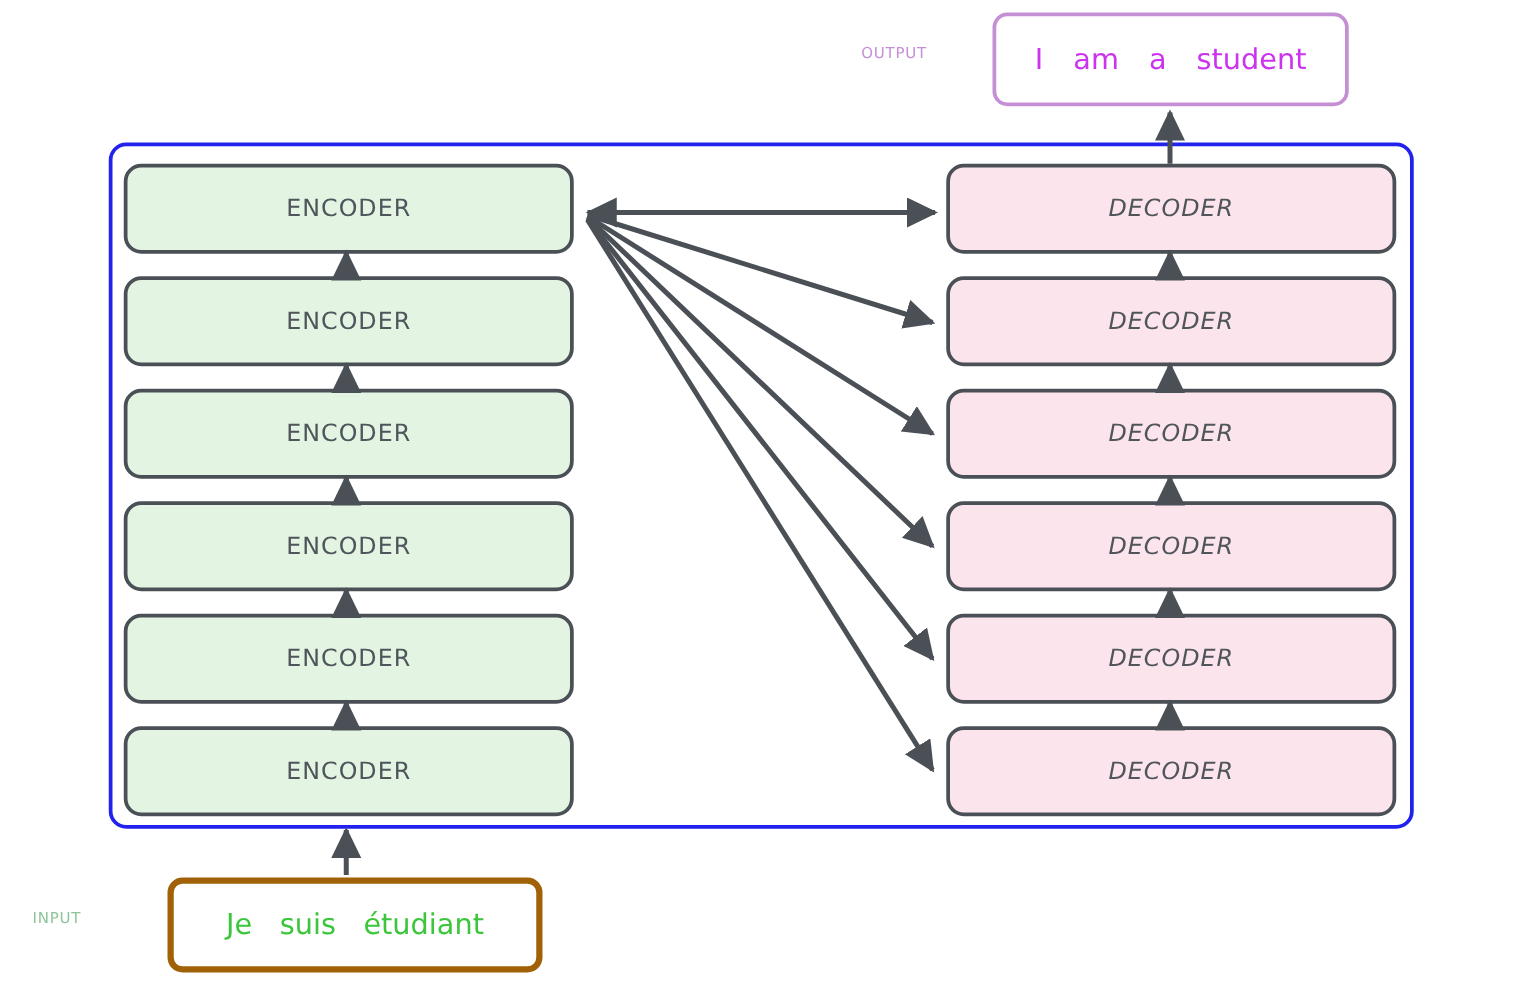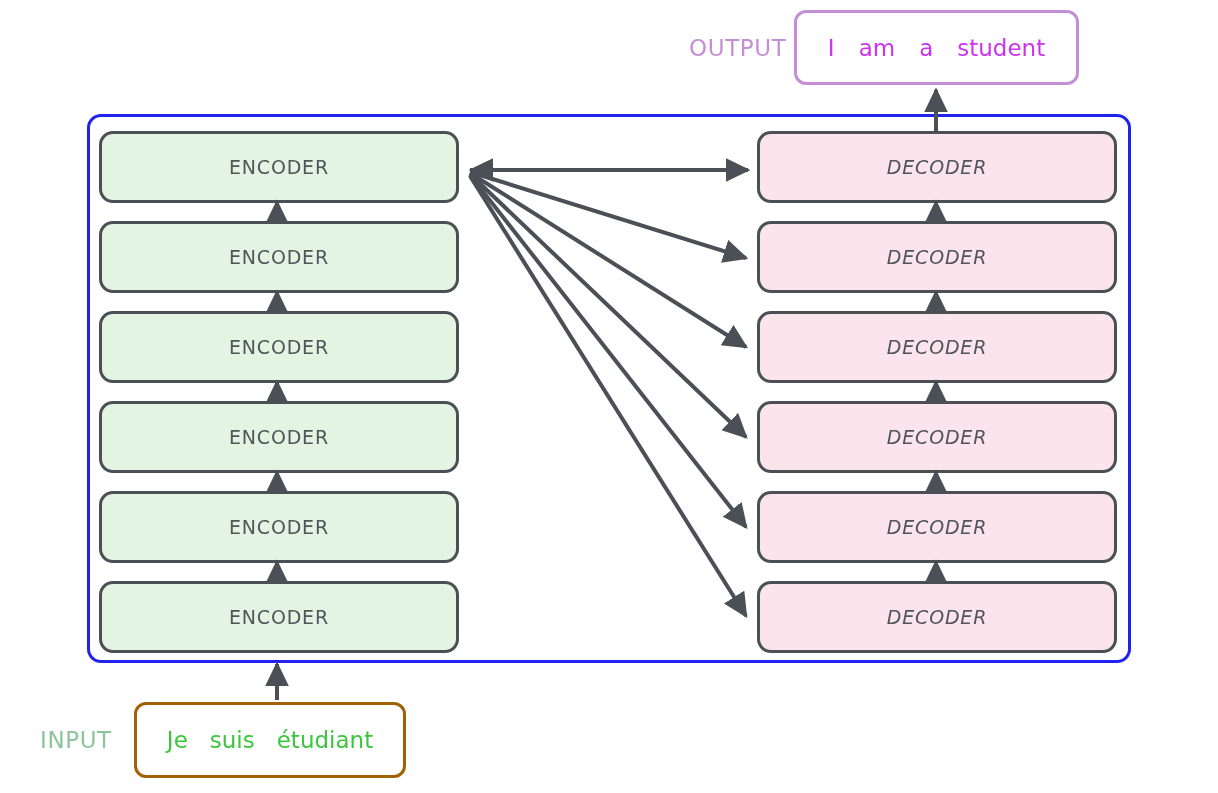--- a/index.html
+++ b/index.html
@@ -14,32 +14,32 @@
     position: relative;
     width: 1218px;
     height: 793px;
     overflow: hidden;
     background: #ffffff;
   }
 
   
   .io-label {
     position: absolute;
-    font-size: 23px;
+    font-size: 12px;
     letter-spacing: 0.6px;
     font-weight: 400;
     white-space: nowrap;
   }
   #output-label {
     left: 689px;
     top: 35px;
     color: #c58fd6;
   }
   #input-label {
-    left: 40px;
+    left: 26px;
     top: 727px;
     color: #8ec49a;
   }
   .io-box {
     position: absolute;
     box-sizing: border-box;
     border-radius: 12px;
     background: #ffffff;
     display: flex;
     align-items: center;
@@ -48,23 +48,23 @@
   #output-box {
     left: 794px;
     top: 10px;
     width: 285px;
     height: 75px;
     border: 3px solid #c58fd6;
   }
   #input-box {
     left: 134px;
     top: 702px;
-    width: 272px;
+    width: 300px;
     height: 76px;
-    border: 3px solid #a16207;
+    border: 5px solid #a16207;
   }
   .io-tokens {
     display: flex;
     align-items: center;
     gap: 22px;
     font-size: 23px;
   }
   #output-box .io-tokens { color: #cc33ee; gap: 24px; }
   #input-box .io-tokens { color: #3cc63c; gap: 22px; }
 

